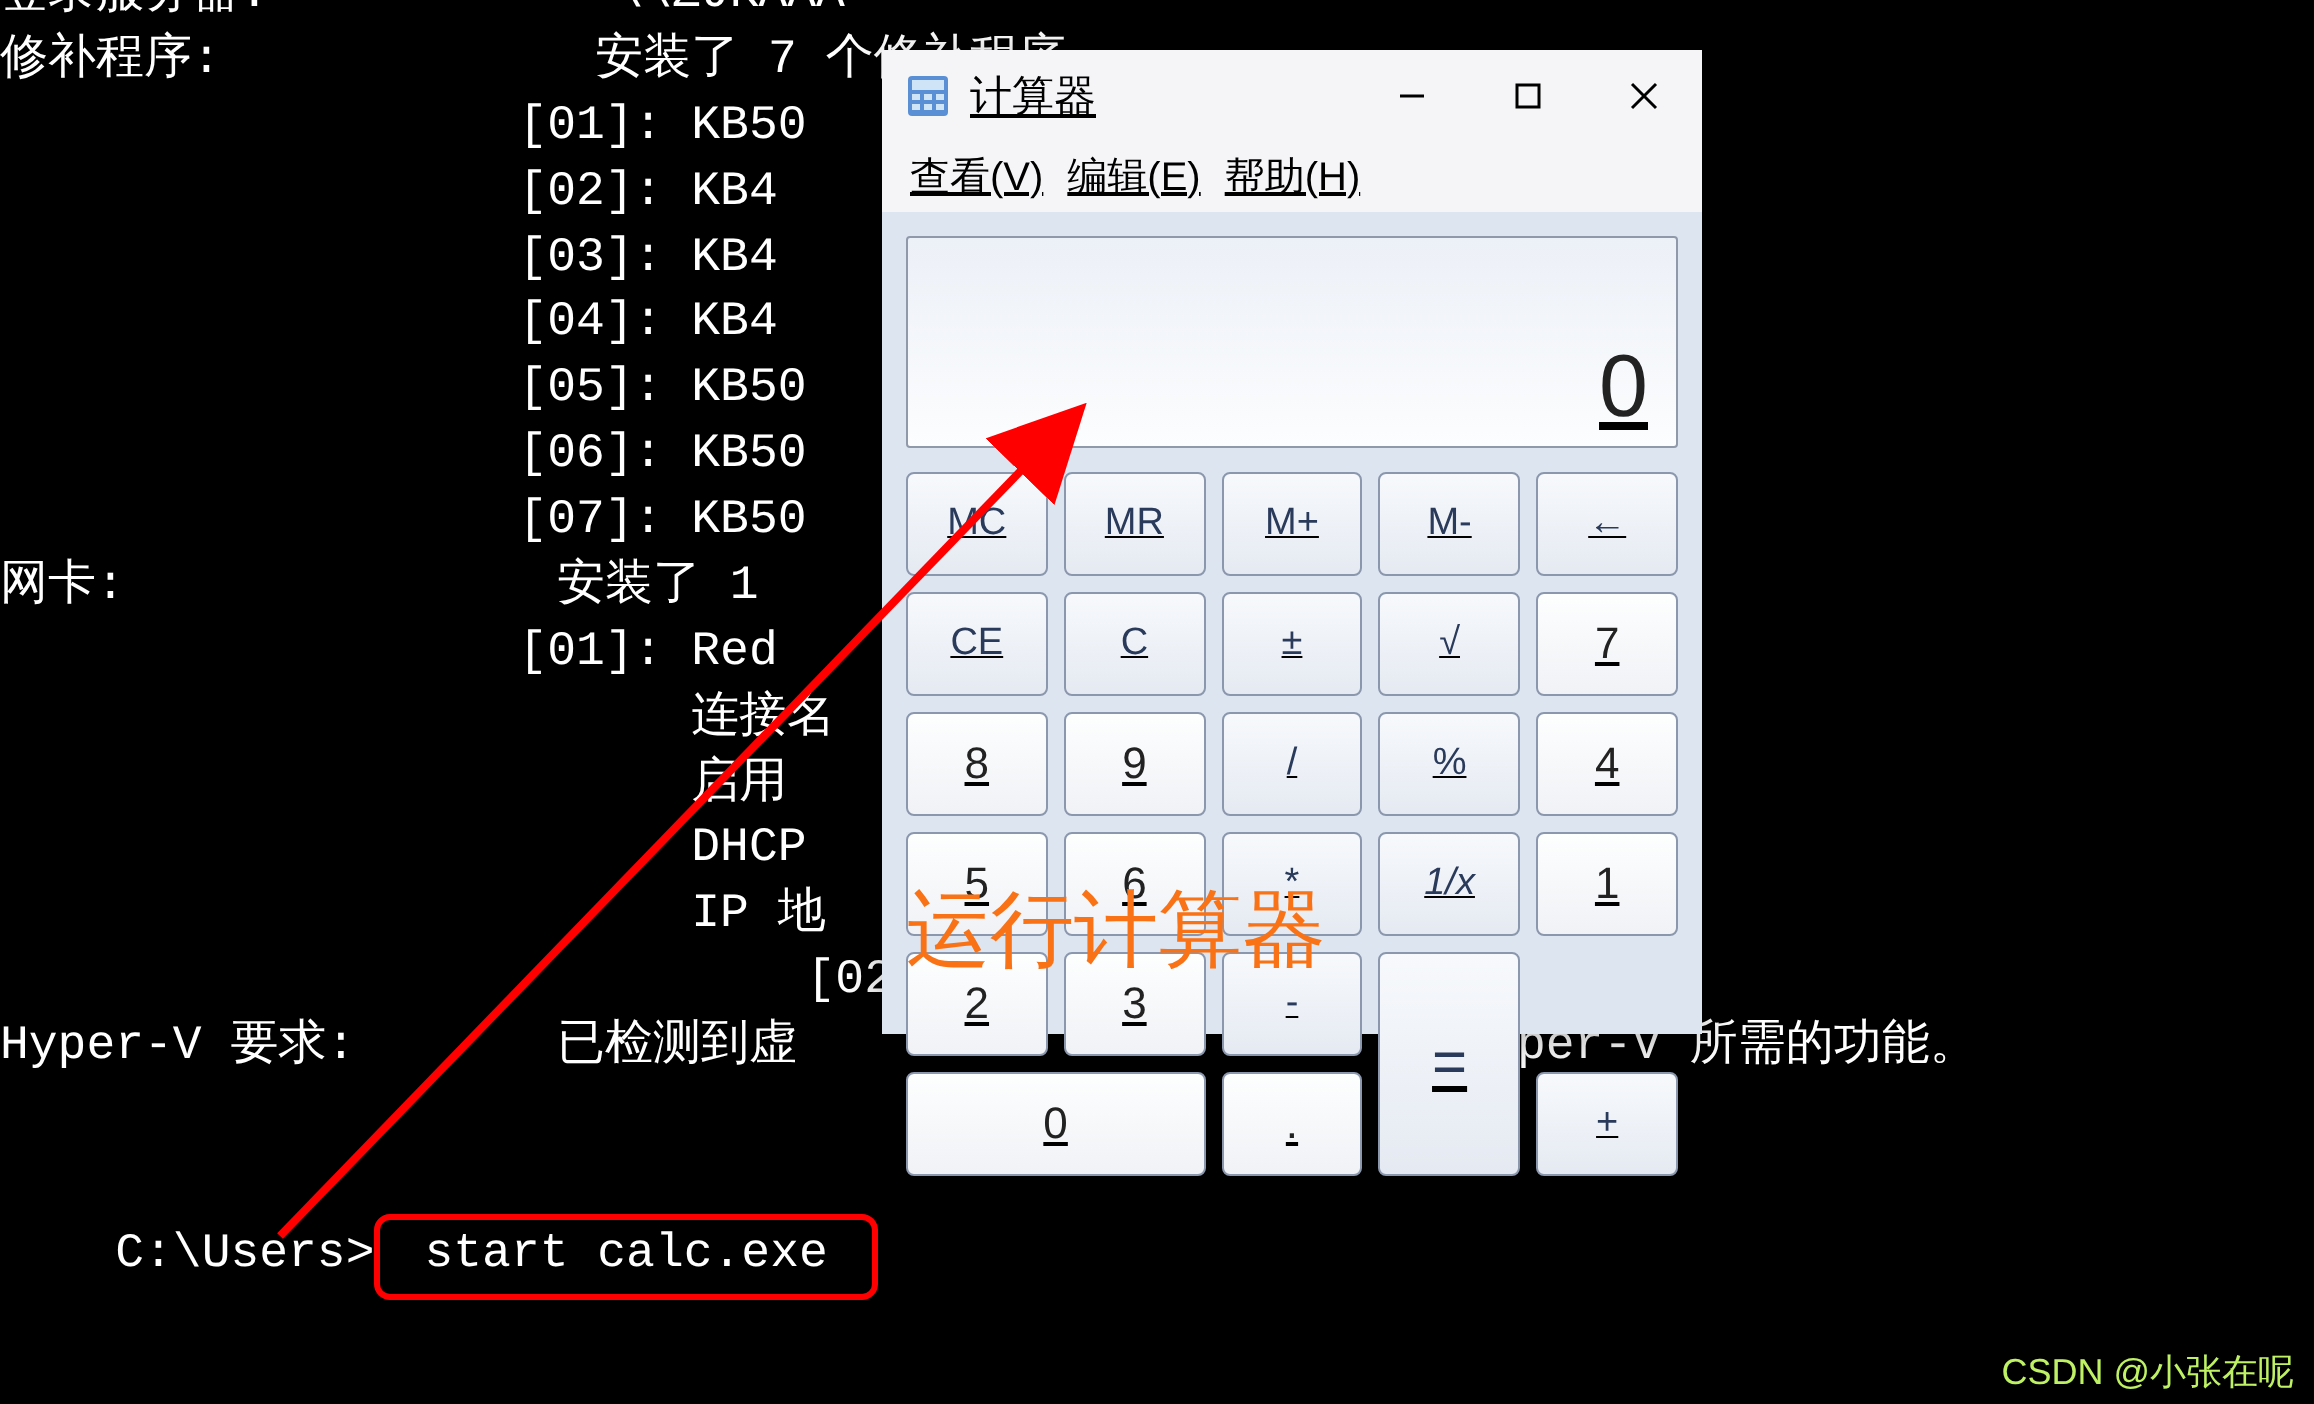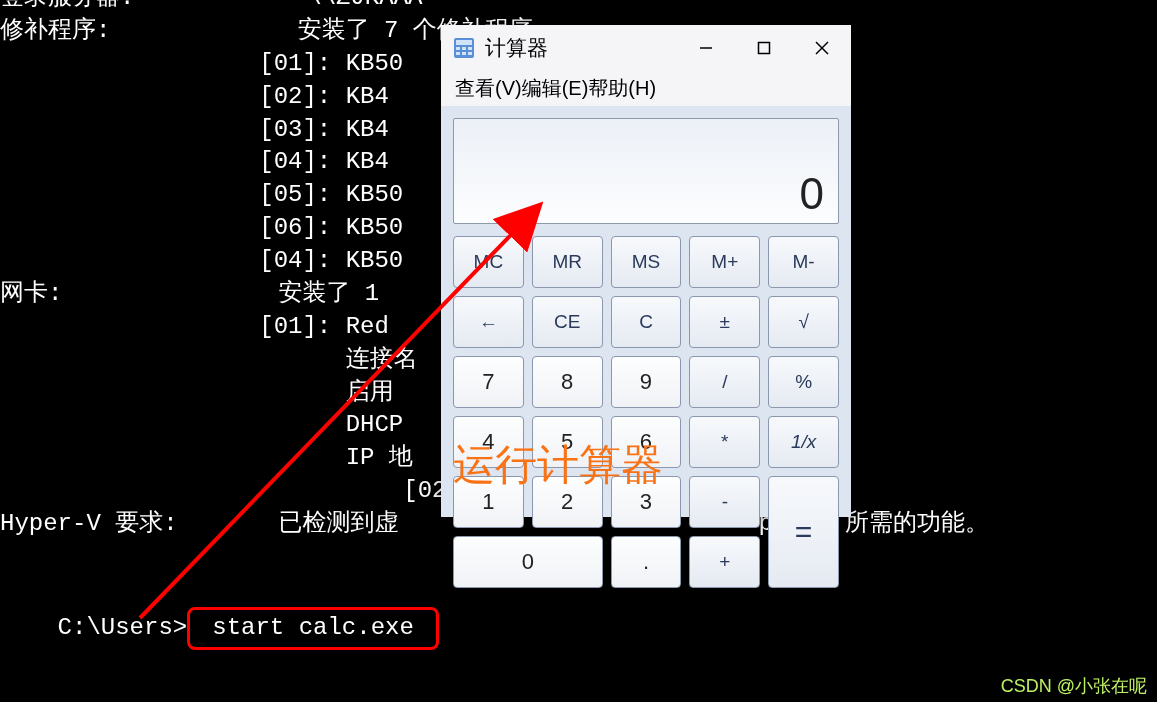--- a/index.html
+++ b/index.html
@@ -33,20 +33,21 @@
     .calc-window {
       position: absolute;
       left: 441px;
       top: 25px;
       width: 410px;
       height: 492px;
       background: #ef4444;
       box-shadow: 0 4px 20px rgba(0,0,0,0.3);
       font-family: "Segoe UI", "Microsoft YaHei", sans-serif;
       color: #000;
+      text-decoration: underline;
     }
     .calc-titlebar {
       height: 45px;
       display: flex;
       align-items: center;
       padding: 0 0 0 12px;
       font-size: 21px;
       background: #f5f4f7;
     }
     .calc-icon {
@@ -66,21 +67,21 @@
       font-size: 18px;
       font-weight: 300;
       color: #000;
       cursor: pointer;
     }
     .title-btn.close svg { width: 16px; height: 16px; }
     .calc-menubar {
       height: 36px;
       display: flex;
       align-items: center;
-      gap: 0;
+      gap: 12px;
       padding: 0 14px;
       font-size: 20px;
       background: #f5f4f7;
     }
     .menu-item { cursor: pointer; }
     .calc-body {
       padding: 12px;
       background: #dde5f1;
       height: calc(100% - 45px - 36px);
     }
@@ -151,21 +152,21 @@
 <div class="terminal">
   <div id="term-lines">
       <div class="terminal-line" style="margin-top: -18px;">登录服务器:            \\ZJKAAA</div>
       <div class="terminal-line">修补程序:             安装了 7 个修补程序。</div>
       <div class="terminal-line">                  [01]: KB50</div>
       <div class="terminal-line">                  [02]: KB4</div>
       <div class="terminal-line">                  [03]: KB4</div>
       <div class="terminal-line">                  [04]: KB4</div>
       <div class="terminal-line">                  [05]: KB50</div>
       <div class="terminal-line">                  [06]: KB50</div>
-      <div class="terminal-line">                  [04]: KB50</div>
+      <div class="terminal-line">                  [07]: KB50</div>
       <div class="terminal-line">网卡:               安装了 1 </div>
       <div class="terminal-line">                  [01]: Red                         er</div>
       <div class="terminal-line">                        连接名</div>
       <div class="terminal-line">                        启用</div>
       <div class="terminal-line">                        DHCP </div>
       <div class="terminal-line">                        IP 地</div>
       <div class="terminal-line">                            [02                         ff</div>
       <div class="terminal-line">Hyper-V 要求:       已检测到虚                         per-V 所需的功能。</div>
     </div>
   <div class="terminal-line" style="margin-top:33px;">
@@ -210,21 +211,20 @@
   <div class="calc-menubar">
     <span class="menu-item">查看(V)</span>
     <span class="menu-item">编辑(E)</span>
     <span class="menu-item">帮助(H)</span>
   </div>
   <div class="calc-body">
     <div class="calc-display">0</div>
     <div class="calc-grid">
       <div class="calc-btn">MC</div>
       <div class="calc-btn">MR</div>
-      <div class="calc-btn">MS</div>
       <div class="calc-btn">M+</div>
       <div class="calc-btn">M-</div>
 
       <div class="calc-btn">←</div>
       <div class="calc-btn">CE</div>
       <div class="calc-btn">C</div>
       <div class="calc-btn">±</div>
       <div class="calc-btn">√</div>
 
       <div class="calc-btn num">7</div>

